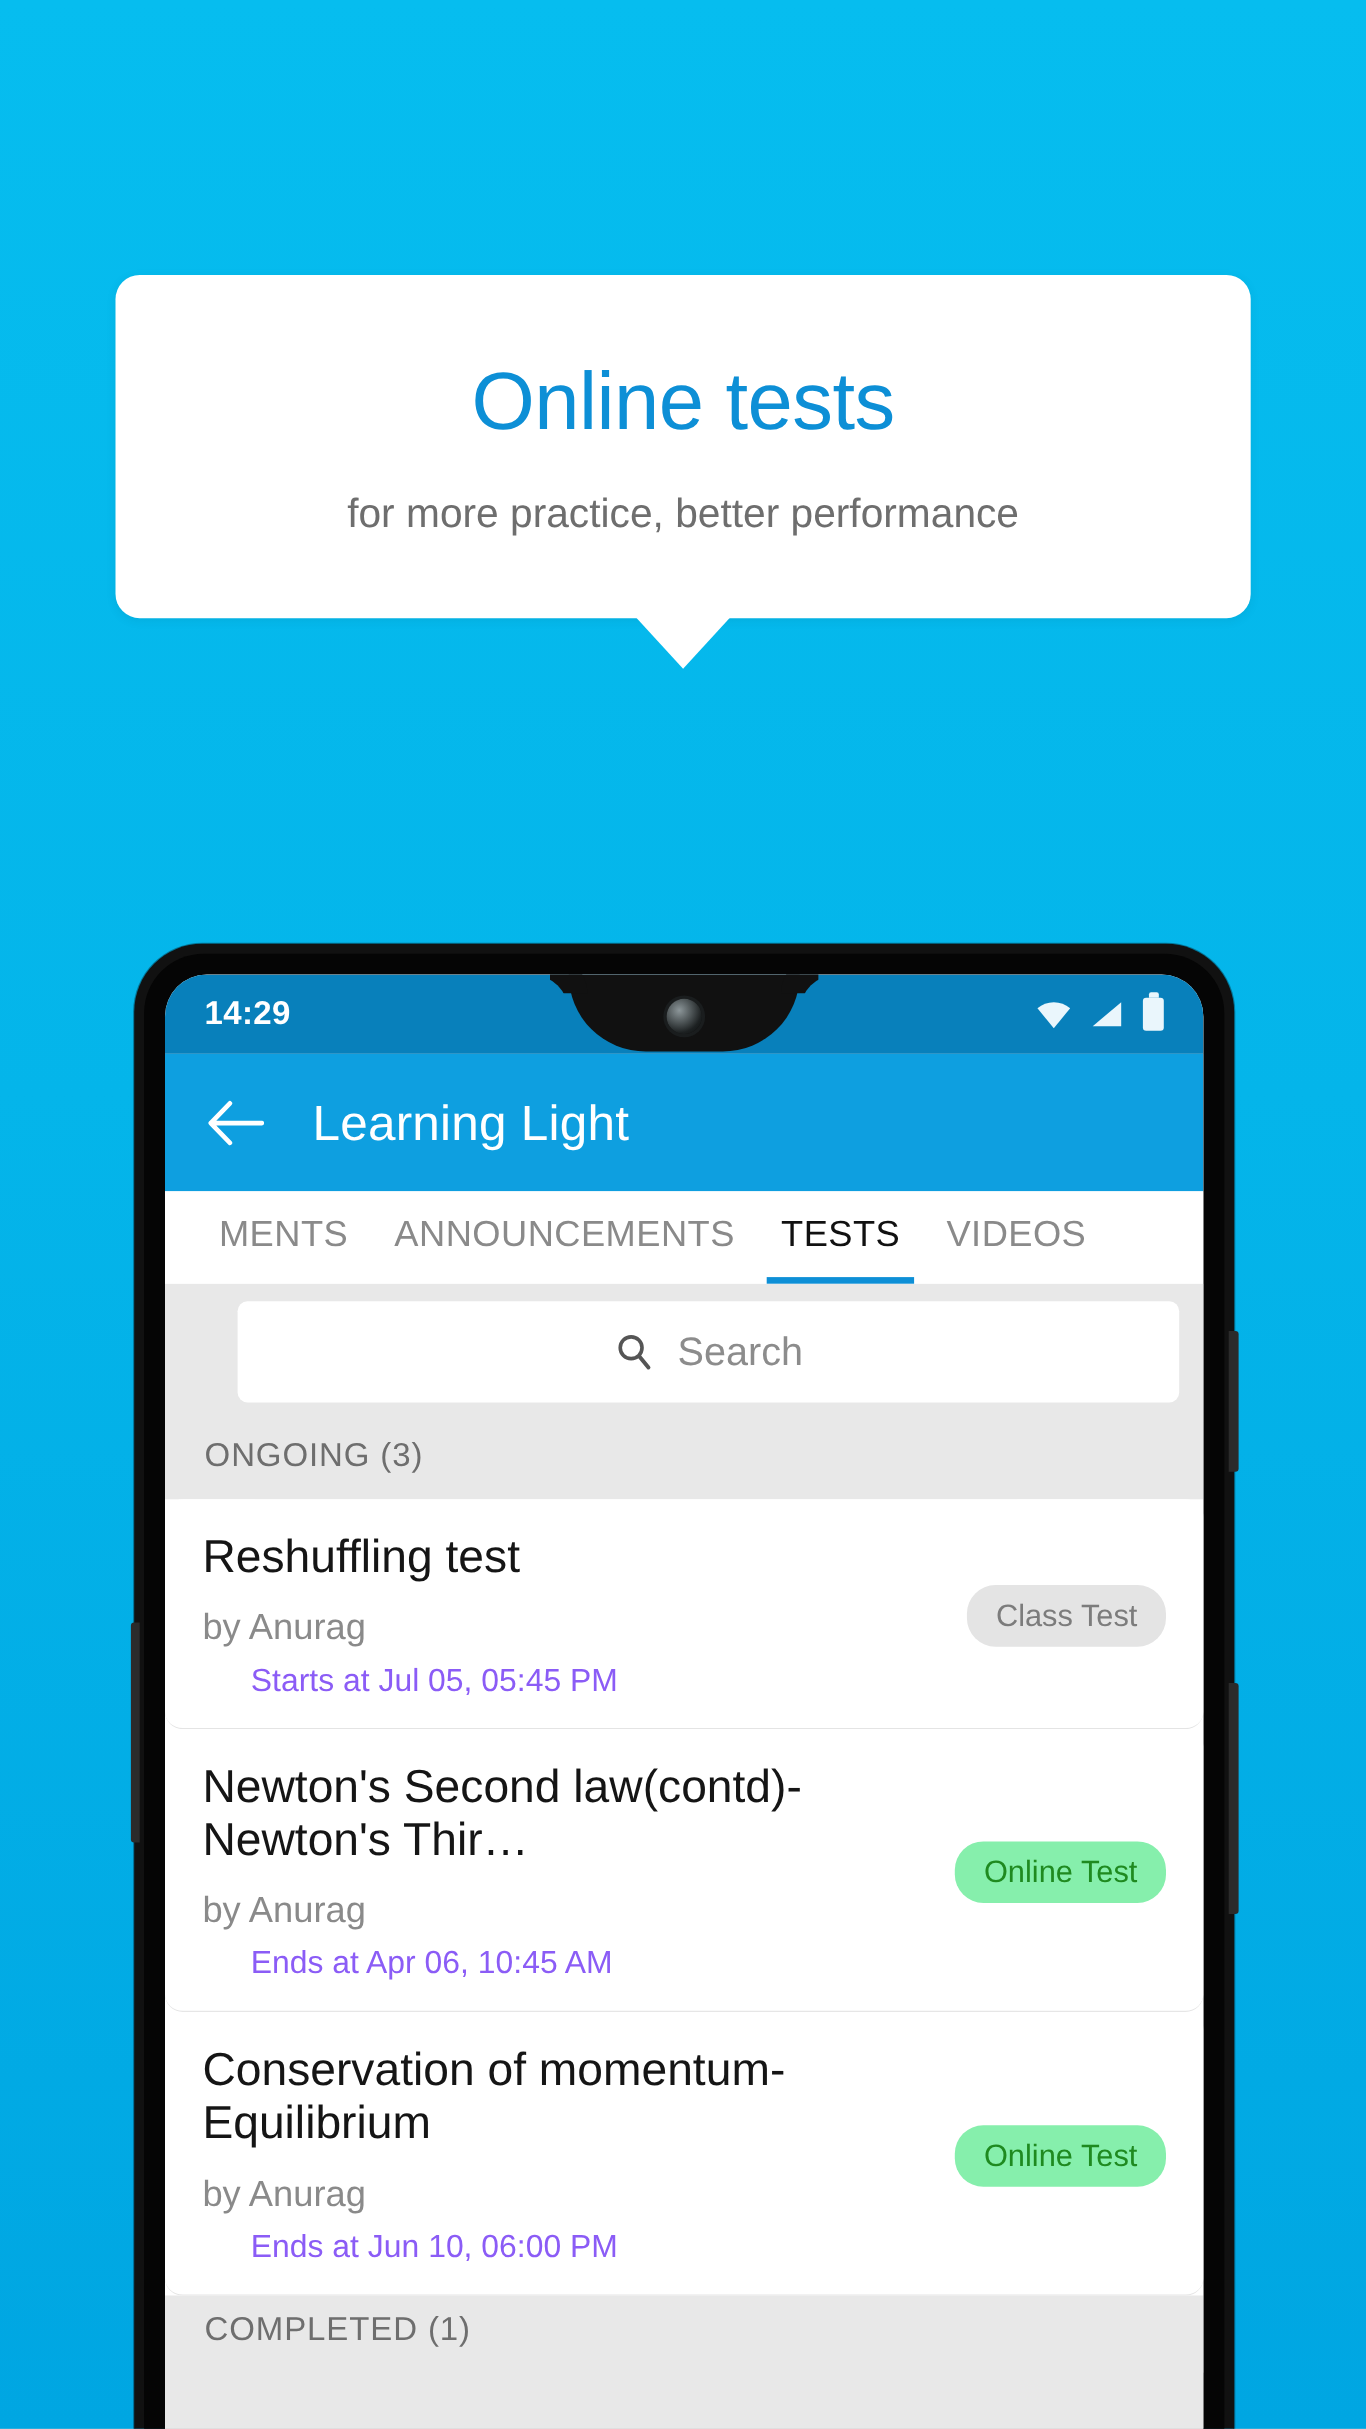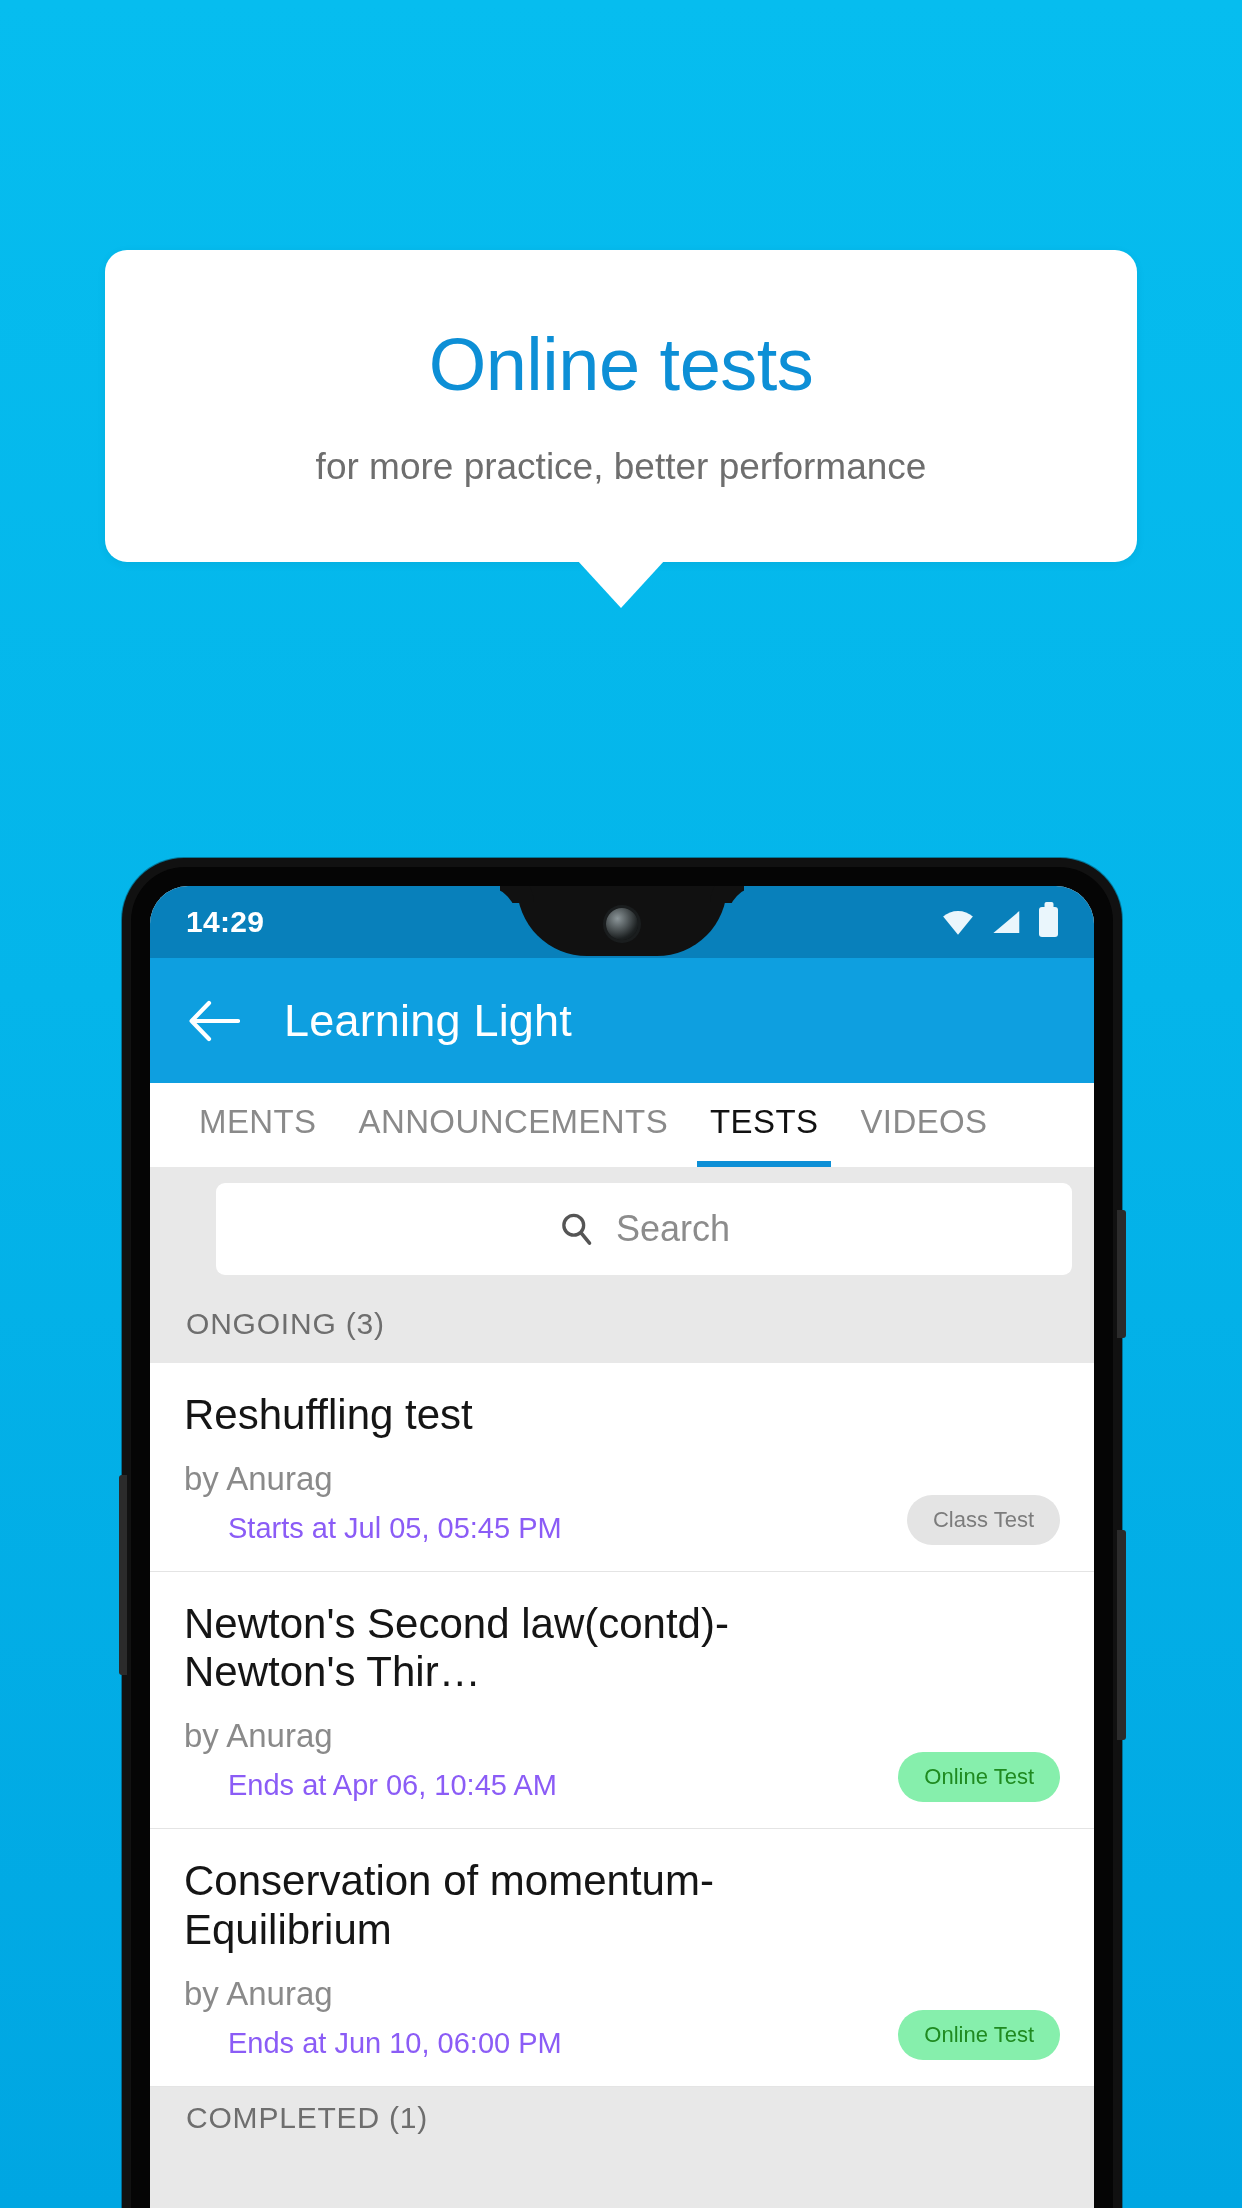--- a/index.html
+++ b/index.html
@@ -174,22 +174,23 @@
     letter-spacing:0.8px;
     color:#6E6E6E;
   }
 
   .list { background:#ffffff; }
   .list-item {
     background:#ffffff;
     border-bottom:1px solid #E4E4E4;
     padding:28px 34px 26px;
     display:flex;
-    align-items:flex-end;
+    align-items:center;
     gap:30px;
+    border-radius:16px;
   }
   .li-main { flex:1 1 auto; min-width:0; }
   .li-title {
     font-size:42px;
     color:#151515;
     line-height:1.16;
     font-weight:400;
   }
   .li-by {
     margin-top:20px;
@@ -200,21 +201,21 @@
     margin-top:14px;
     font-size:29px;
     color:#8b5cf6;
     margin-left:44px;
   }
   .badge {
     flex:none;
     margin-top:3px;
     padding:12px 26px;
     border-radius:26px;
-    font-size:22px;
+    font-size:28px;
     white-space:nowrap;
   }
   .badge-gray  { background:#E4E4E4; color:#7C7C7C; }
   .badge-green { background:#86efac; color:#1F8A20; }
 </style>
 </head>
 <body>
 
 <div class="bubble-wrap">
   <div class="bubble">

